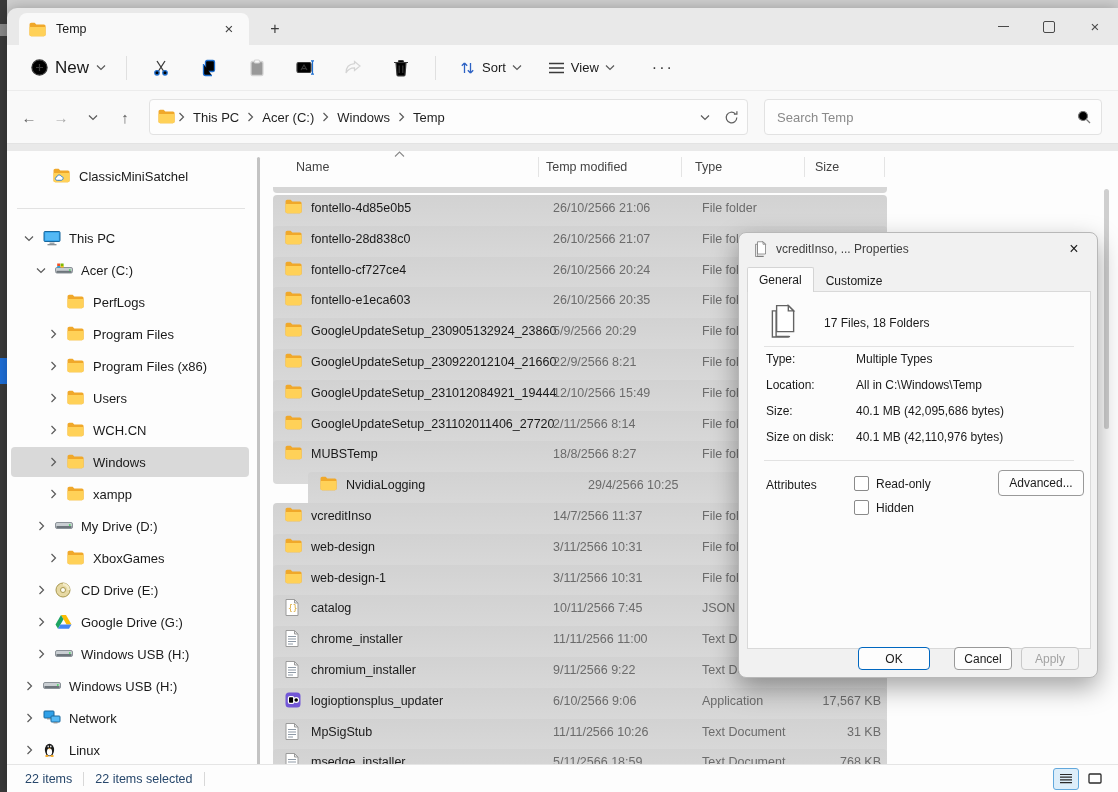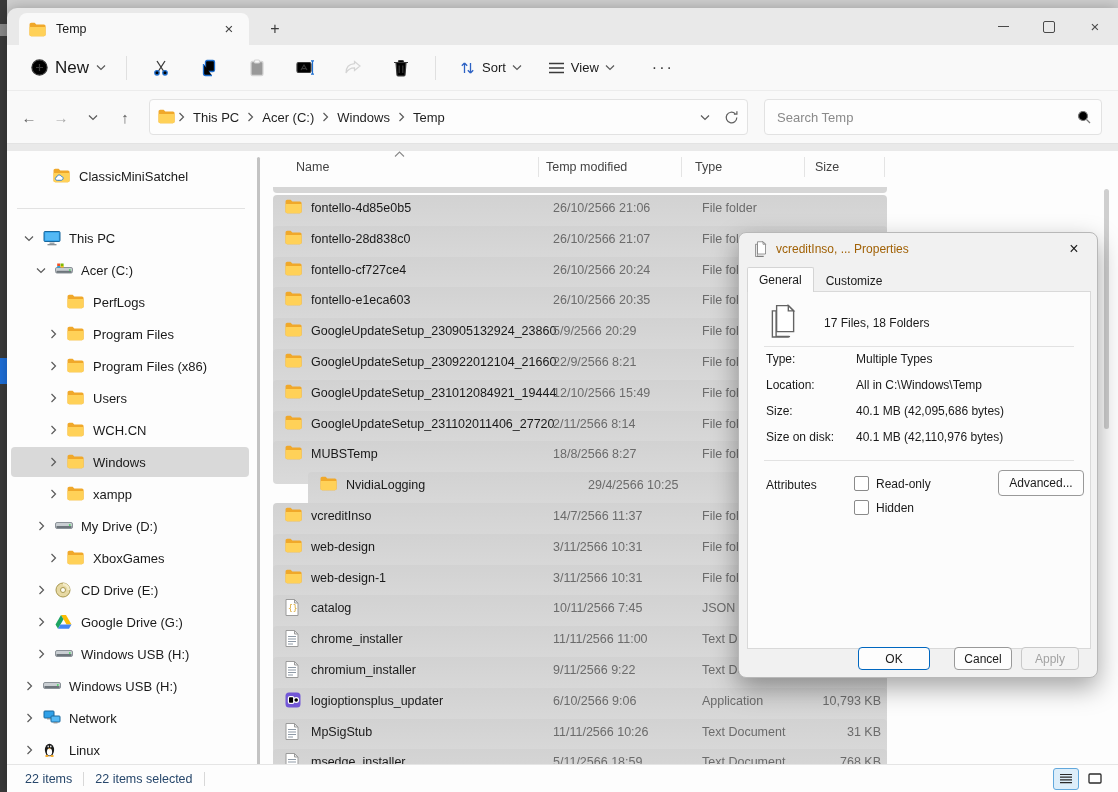--- a/index.html
+++ b/index.html
@@ -89,21 +89,21 @@
   .st-first{margin-left:18px}
   .view-toggles{margin-left:auto;margin-right:10px;display:flex;gap:3px}
   .vt{width:24px;height:20px;display:flex;align-items:center;justify-content:center;border-radius:3px;border:1px solid transparent}
   .vt.active{background:#ddeefa;border-color:#62a8dc}
 
   
   .dialog{position:absolute;left:738px;top:232px;width:360px;height:446px;background:#f1f1f1;
        border:1px solid #b8b8b8;border-radius:8px;box-shadow:0 10px 26px rgba(0,0,0,.35);z-index:60;box-sizing:border-box}
   .d-title{height:32px;display:flex;align-items:center;padding:0 10px}
   .d-title .d-ico{width:15px;height:16px;display:inline-flex;margin:0 8px 0 4px}
-  .d-title .d-text{font-size:12px;color:#a16207}
+  .d-title .d-text{font-size:12px;color:#404040}
   .d-close{margin-left:auto;font-size:16px;color:#1a1a1a;width:26px;text-align:center}
   .d-tabs{display:flex;padding-left:8px;position:relative;z-index:2;margin-top:2px}
   .d-tab{font-size:12px;color:#1a1a1a;padding:4px 11px;border:1px solid transparent;border-bottom:none;position:relative;top:2px}
   .d-tab.active{background:#fcfcfc;border-color:#d4d4d4;border-radius:2px 2px 0 0;top:0;padding:5px 11px;z-index:3}
   .d-page{position:absolute;left:8px;top:58px;width:344px;height:358px;background:#fcfcfc;border:1px solid #d9d9d9;box-sizing:border-box}
   .d-sum-ico{position:absolute;left:20px;top:12px;width:30px;height:34px}
   .d-sum-text{position:absolute;left:76px;top:24px;font-size:12px;color:#1a1a1a}
   .d-hr{position:absolute;left:16px;right:16px;height:1px;background:#e2e2e2}
   .d-fields{position:absolute;left:18px;top:60px;right:10px}
   .d-frow{height:26px;display:flex;font-size:12px;color:#1a1a1a}
@@ -809,21 +809,21 @@
             <span class="f-icon">
               <svg width="16" height="16" viewBox="0 0 16 16">
                 <rect x=".5" y=".5" width="15" height="15" rx="3.5" fill="#7257d6"></rect>
                 <rect x="3.4" y="4.6" width="5.4" height="6.8" rx="1.4" stroke="#fff" stroke-width="1.2"></rect>
                 <circle cx="11.2" cy="8" r="2.4" stroke="#fff" stroke-width="1.2"></circle>
               </svg>
             </span>
             <span class="f-name">logioptionsplus_updater</span>
             <span class="f-date">6/10/2566 9:06</span>
             <span class="f-type">Application</span>
-            <span class="f-size">10,793 KB</span>
+            <span class="f-size">17,567 KB</span>
           </div>
           <div class="row" style="top: 568px;">
             <span class="f-icon">
               <svg width="14" height="17" viewBox="0 0 14 17">
                 <path d="M1 .5h8.5L13 4v12.5H1z" fill="#fff" stroke="#9b9b9b"></path>
                 <path d="M9.5.5 13 4H9.5z" fill="#e8e8e8" stroke="#9b9b9b"></path>
                 <path d="M3 6.5h8M3 9h8M3 11.5h8M3 14h5" stroke="#8f9aa6" stroke-width="1"></path>
               </svg>
             </span>
             <span class="f-name">MpSigStub</span>

